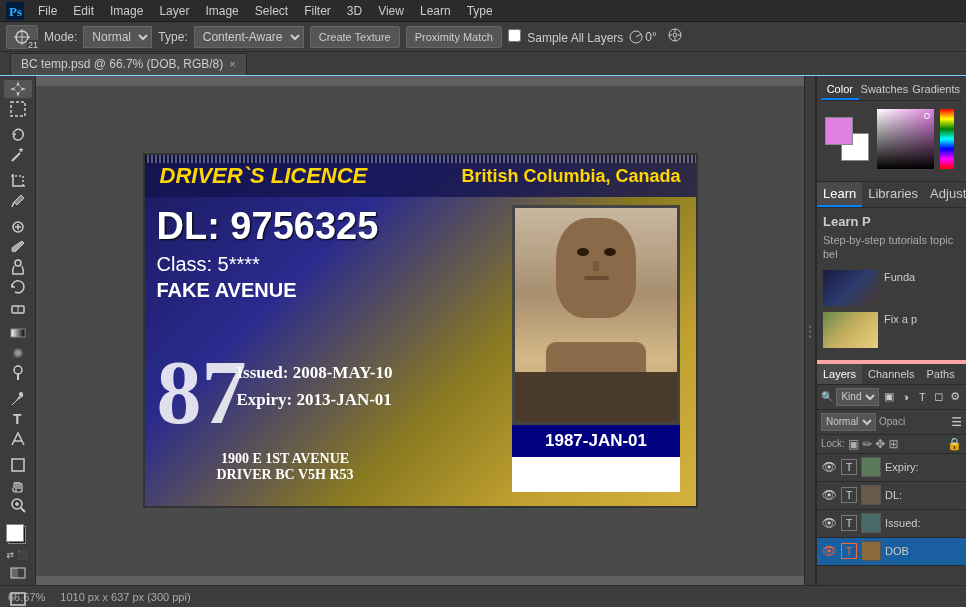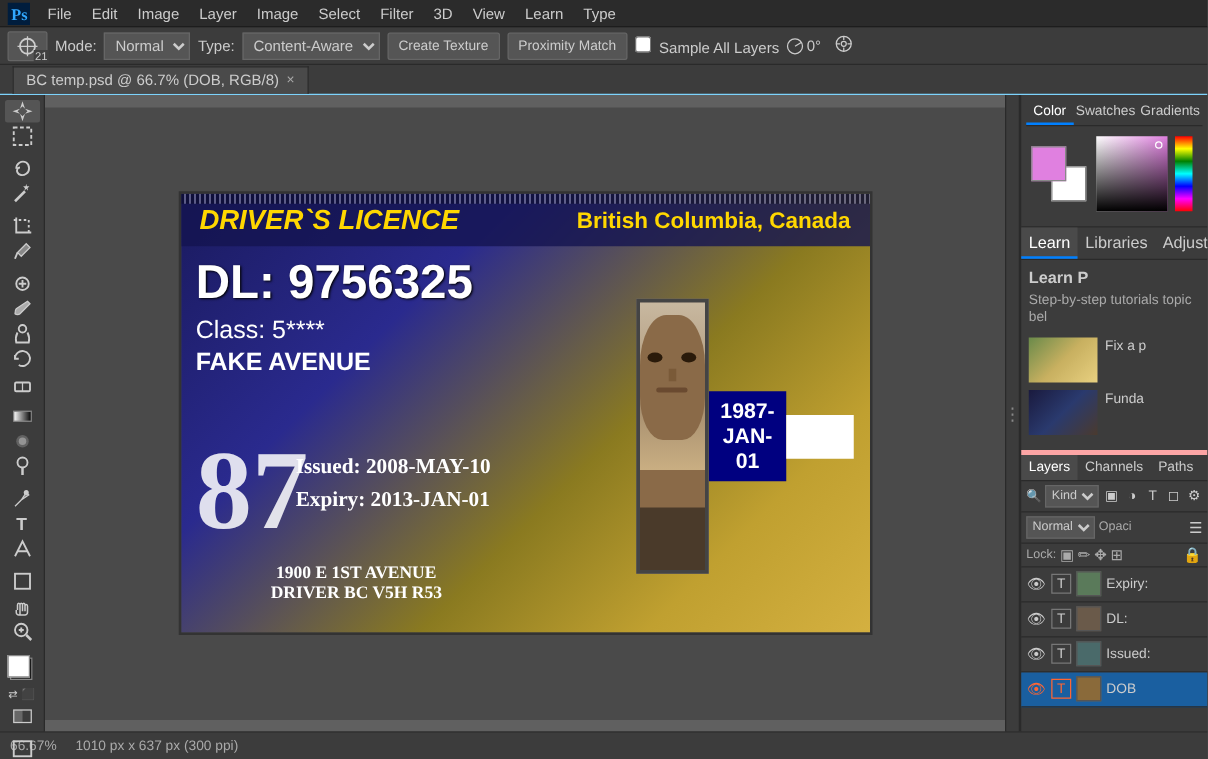--- a/index.html
+++ b/index.html
@@ -353,21 +353,21 @@
               <div>Issued:  2008-MAY-10</div>
               <div>Expiry:  2013-JAN-01</div>
             </div>
 
             <div style="position:absolute;left:60px;bottom:10px;color:white;font-size:14px;font-weight:bold;text-align:center;font-family:serif;">
               <div>1900 E 1ST AVENUE</div>
               <div>DRIVER BC   V5H R53</div>
             </div>
           </div>
 
-          <div style="width:175px;display:flex;flex-direction:row;align-items:center;margin-left:10px;">
+          <div style="width:175px;display:flex;flex-direction:column;align-items:center;margin-left:10px;">
             <div style="width:168px;height:220px;background:#a09080;border:3px solid #444;overflow:hidden;position:relative;">
 
               <div style="width:100%;height:100%;background:linear-gradient(to bottom, #c8b8a0 0%, #a89070 40%, #d4b888 70%, #c0a070 100%);position:relative;display:flex;align-items:flex-start;justify-content:center;padding-top:10px;">
 
                 <div style="width:80px;height:100px;background:#8a6a48;border-radius:40% 40% 35% 35%;position:relative;z-index:2;">
 
                   <div style="display:flex;gap:15px;justify-content:center;margin-top:30px;">
                     <div style="width:12px;height:8px;background:#2a1a0a;border-radius:50%;"></div>
                     <div style="width:12px;height:8px;background:#2a1a0a;border-radius:50%;"></div>
                   </div>
@@ -420,26 +420,26 @@
       <div id="learn-panel-tabs">
         <div class="ltab active">Learn</div>
         <div class="ltab">Libraries</div>
         <div class="ltab">Adjustment</div>
       </div>
       <div id="learn-content">
         <div id="learn-title">Learn P</div>
         <div id="learn-subtitle">Step-by-step tutorials
 topic bel</div>
         <div class="learn-card">
+          <div class="learn-thumb learn-thumb-1"></div>
+          <div class="learn-label">Funda</div>
+        </div>
+        <div class="learn-card">
           <div class="learn-thumb learn-thumb-2"></div>
           <div class="learn-label">Fix a p</div>
-        </div>
-        <div class="learn-card">
-          <div class="learn-thumb learn-thumb-1"></div>
-          <div class="learn-label">Funda</div>
         </div>
       </div>
     </div>
 
     <div id="layers-panel">
       <div id="layers-tabs">
         <div class="ltab active">Layers</div>
         <div class="ltab">Channels</div>
         <div class="ltab">Paths</div>
       </div>

